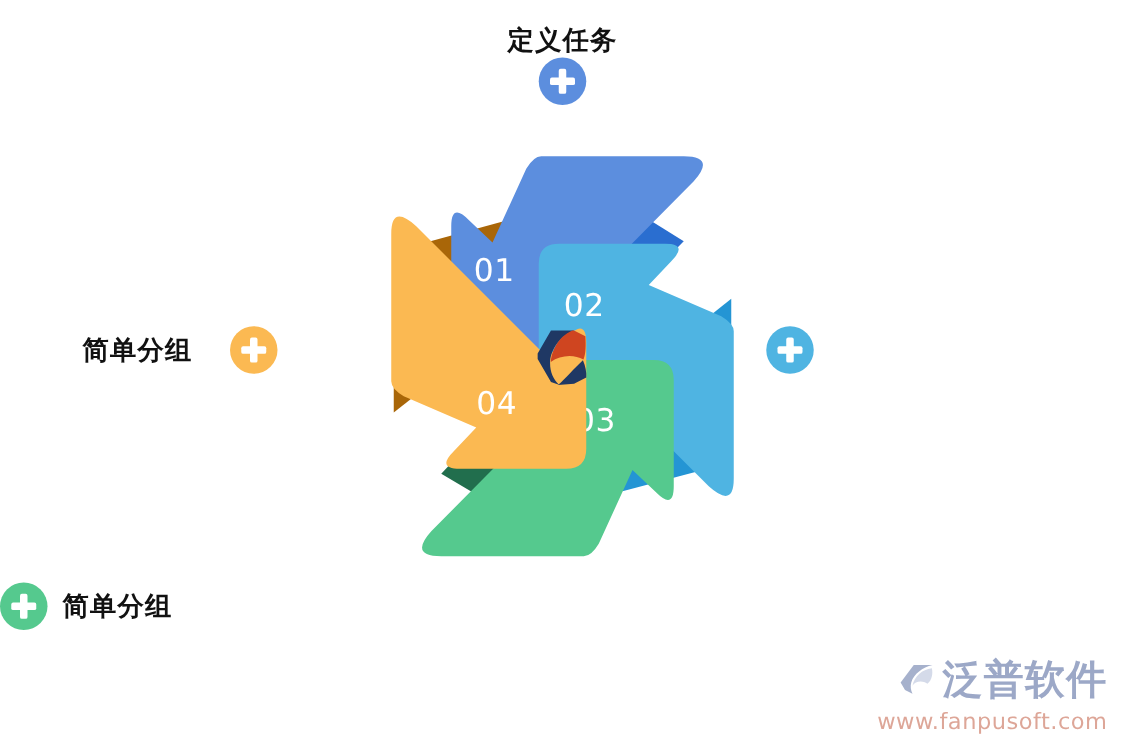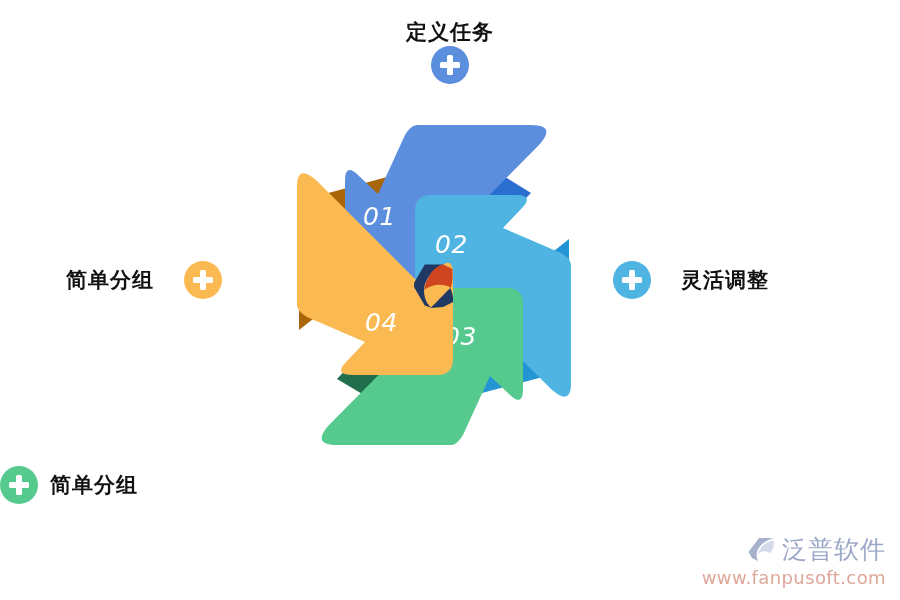--- a/index.html
+++ b/index.html
@@ -12,22 +12,22 @@
   }
   #stage {
     position:relative;
     width:900px; height:600px;
     background:#ffffff;
   }
 
   
   #cycle {
     position:absolute;
-    left:239px; top:105px;
-    width:390px; height:360px;font-style:italic;
+    left:255px; top:105px;
+    width:390px; height:360px;
   }
   #cycle svg { display:block; width:100%; height:100%; overflow:visible; }
 
   .step-num {
     font-family:"DejaVu Sans","Liberation Sans",sans-serif;
     font-size:25px;
     font-weight:400;
     fill:#ffffff;
     letter-spacing:0.5px;
   }
@@ -95,21 +95,21 @@
   #watermark {
     position:absolute;
     right:14px; bottom:12px;
     display:flex; flex-direction:column;
     align-items:flex-end;
     opacity:0.88;
   }
   .wm-row { display:flex; align-items:center; gap:5px; }
   .wm-name {
     font-family:"DejaVu Sans","Liberation Sans",sans-serif;
-    font-size:25px; font-weight:normal;
+    font-size:32px; font-weight:bold;
     color:#8f9dc0;
     letter-spacing:1px;
   }
   .wm-url {
     font-family:"DejaVu Sans","Liberation Sans",sans-serif;
     font-size:18px;
     color:#d99a8a;
     letter-spacing:0.4px;
     margin-top:1px;
   }
@@ -124,21 +124,20 @@
     <div class="plus-badge" id="badge-top" style="background: rgb(92, 142, 222);"></div>
   </div>
 
   <div class="label-group" id="label-left">
     <div class="label-text">简单分组</div>
     <div class="plus-badge" id="badge-left" style="background: rgb(251, 185, 82);"></div>
   </div>
 
   <div class="label-group" id="label-right">
     <div class="plus-badge" id="badge-right" style="background: rgb(79, 180, 226);"></div>
-    <div class="label-text">灵活调整</div>
   </div>
 
   <div class="label-group" id="label-bottom">
     <div class="plus-badge" id="badge-bottom" style="background: rgb(85, 201, 142);"></div>
     <div class="label-text">简单分组</div>
   </div>
 
   <div id="cycle">
     <svg viewBox="0 0 390 360" xmlns="http://www.w3.org/2000/svg">
 

